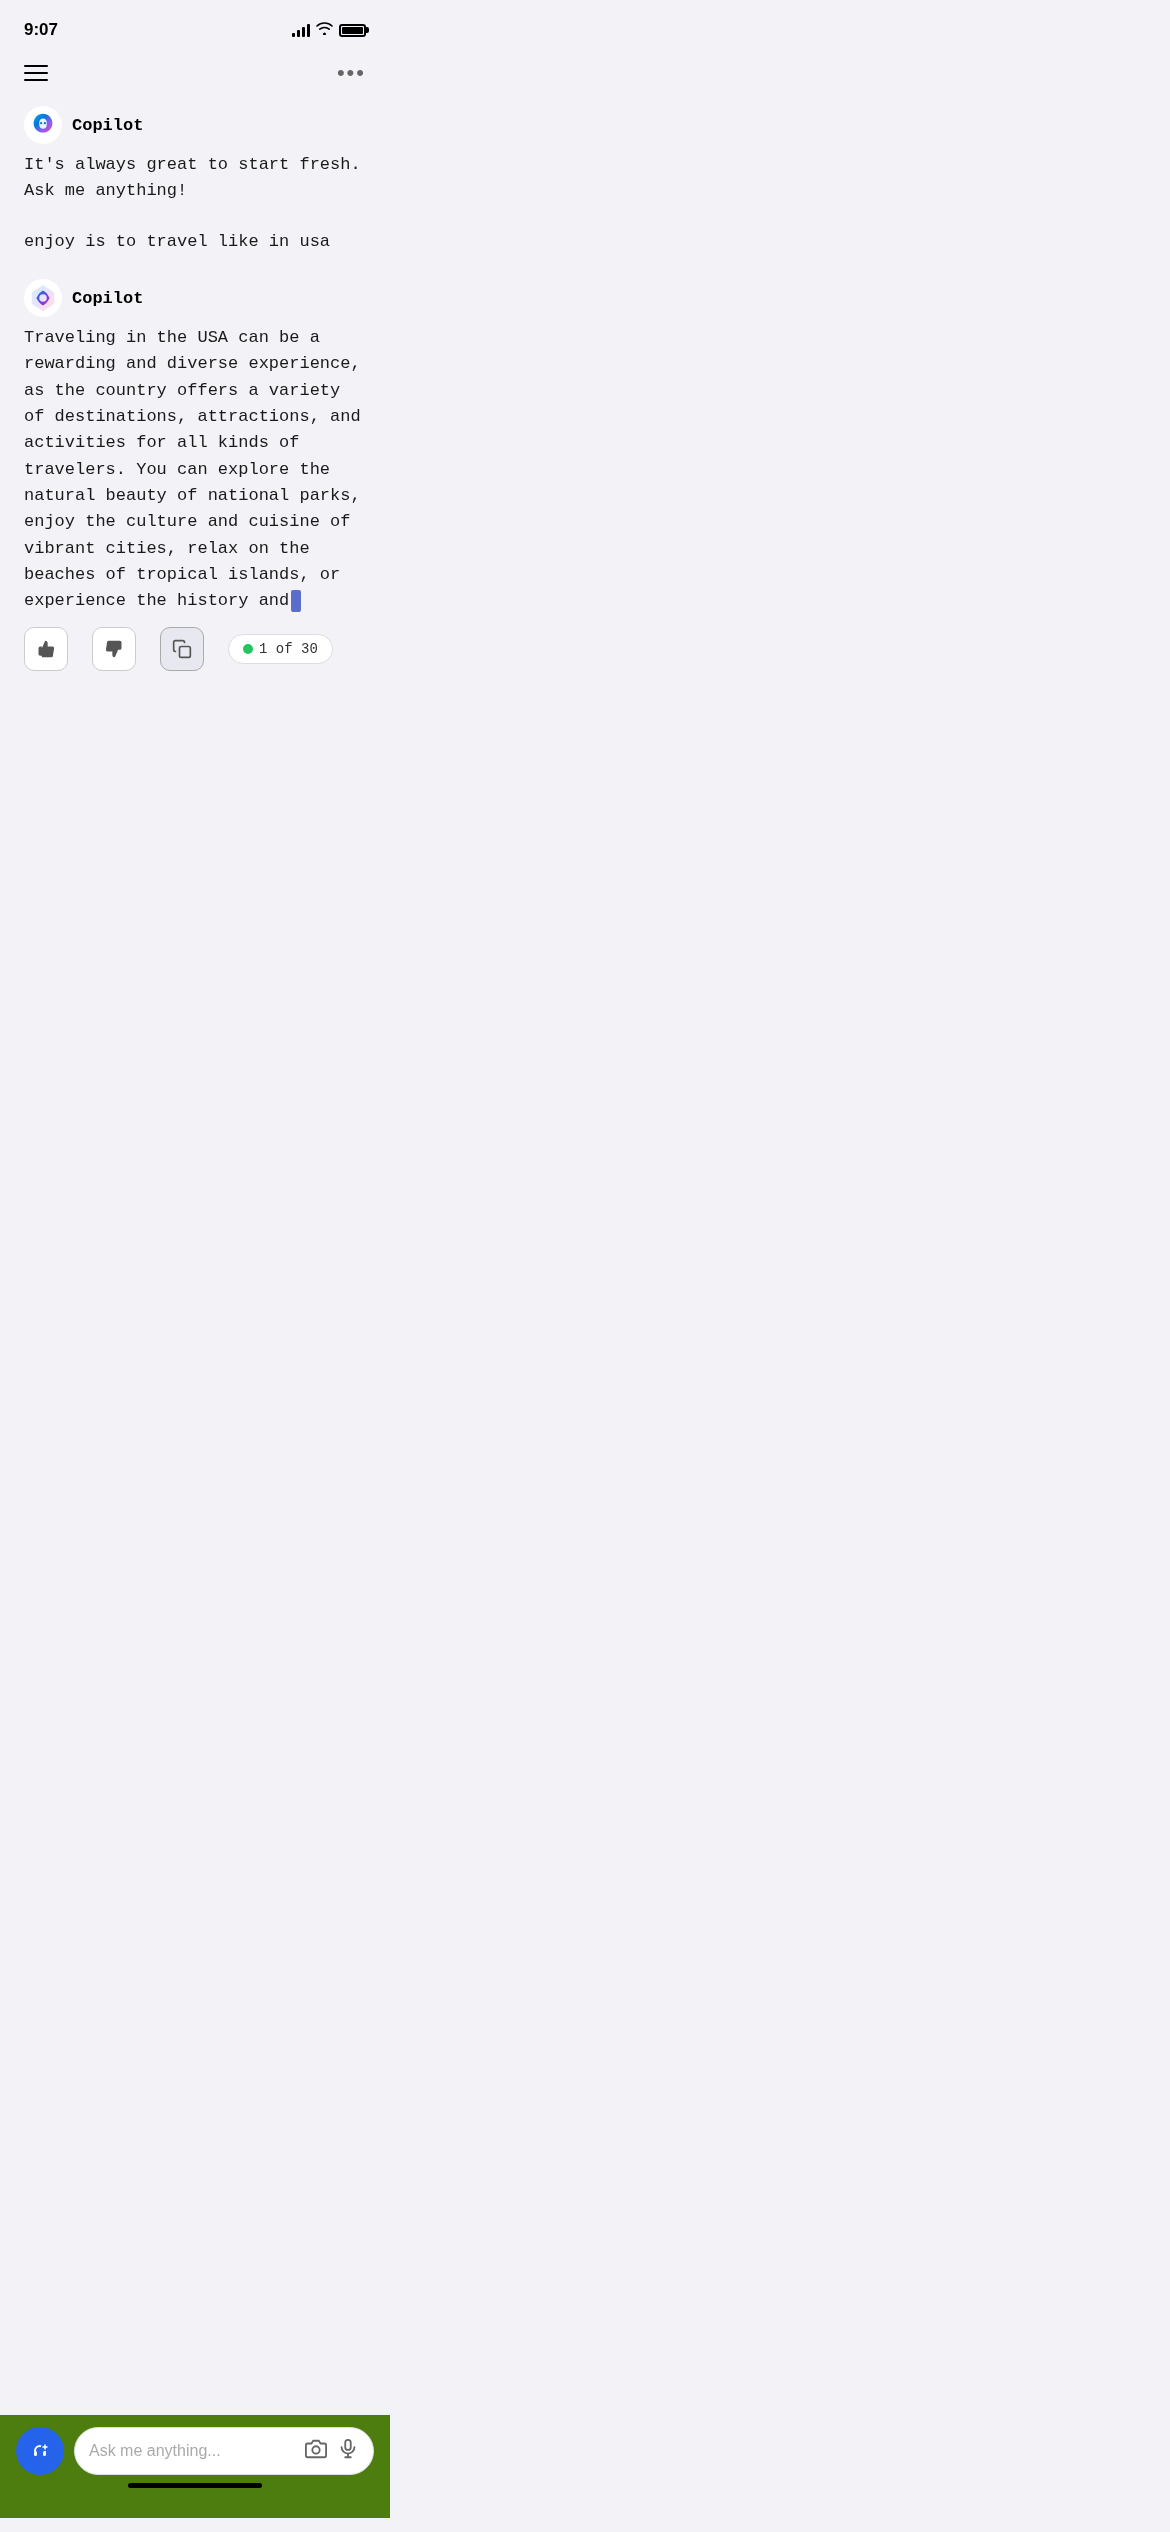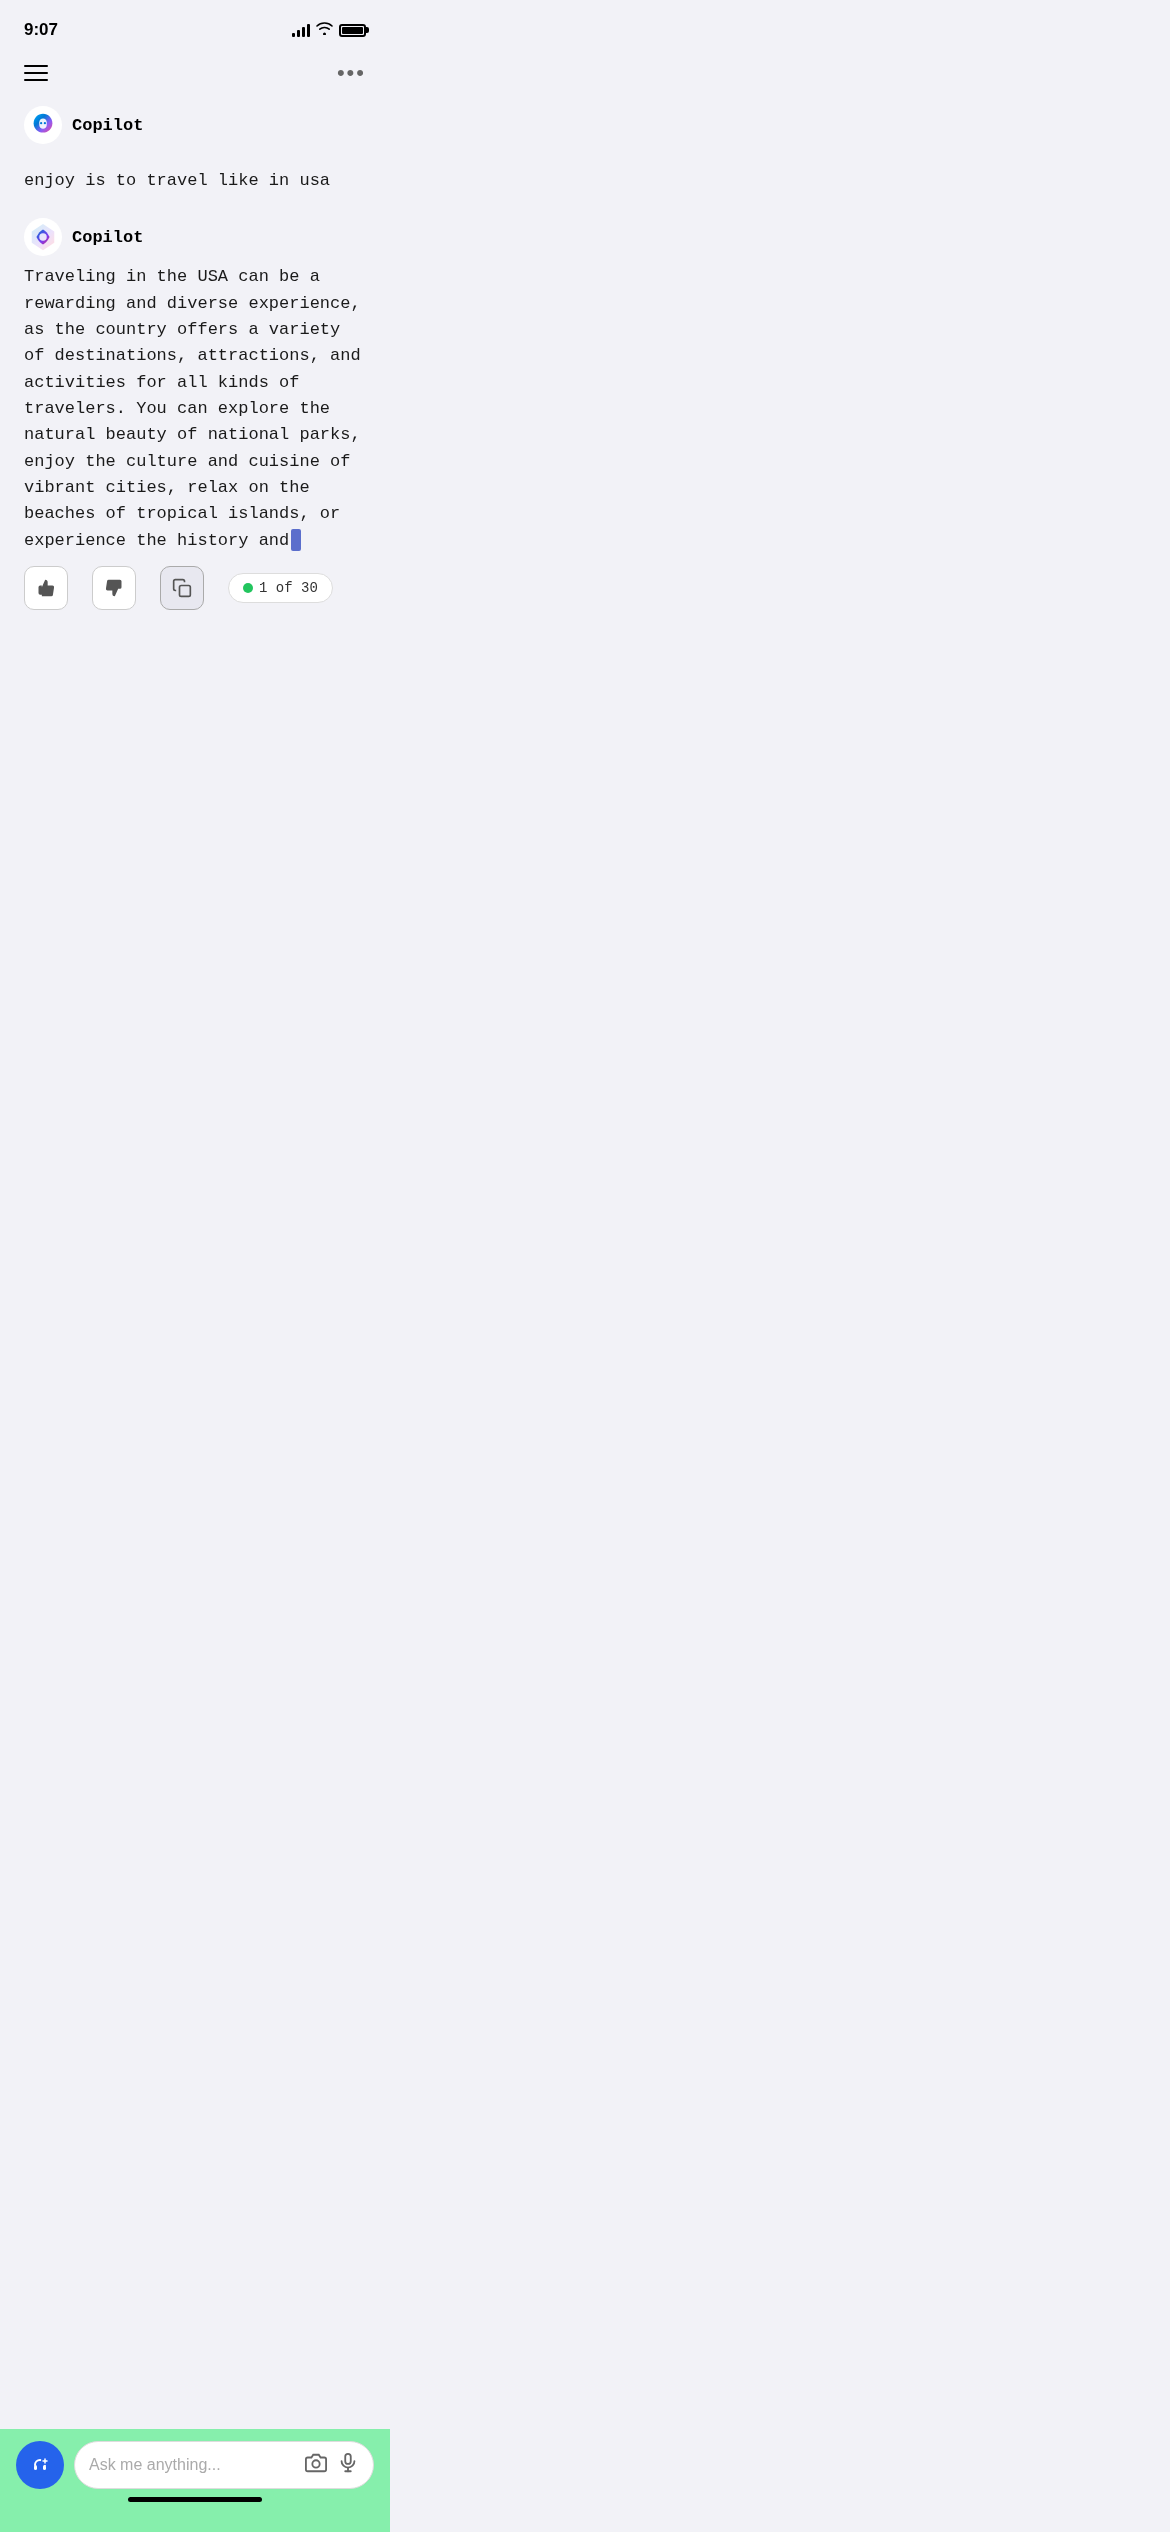--- a/index.html
+++ b/index.html
@@ -257,24 +257,24 @@
     }
 
     
     .bottom-spacer {
       height: 120px;
     }
 
     
     .input-bar-container {
       position: fixed;
-      bottom: 0;
+      bottom: 14px;
       left: 0;
       width: 390px;
-      background: #86efac;
+      background: #4d7c0f;
       padding: 12px 16px 30px 16px;
     }
 
     .input-row {
       display: flex;
       align-items: center;
       gap: 10px;
     }
 
     .new-chat-btn {
@@ -377,20 +377,21 @@
             </linearGradient>
           </defs>
 
           <path d="M12 13c0-2.2 1.8-4 4-4s4 1.8 4 4v3c0 2.2-1.8 4-4 4s-4-1.8-4-4v-3z" fill="white" opacity="0.9"></path>
           <circle cx="14" cy="14" r="1.2" fill="#0078d4"></circle>
           <circle cx="18" cy="14" r="1.2" fill="#0078d4"></circle>
         </svg>
       </div>
       <span class="sender-name">Copilot</span>
     </div>
+    <div class="message-text">It's always great to start fresh. Ask me anything!</div>
   </div>
 
   <div class="message">
     <div class="message-text">enjoy is to travel like in usa</div>
   </div>
 
   <div class="message">
     <div class="message-header">
       <div class="copilot-avatar">
         <svg width="30" height="30" viewBox="0 0 32 32" fill="none" xmlns="http://www.w3.org/2000/svg">

